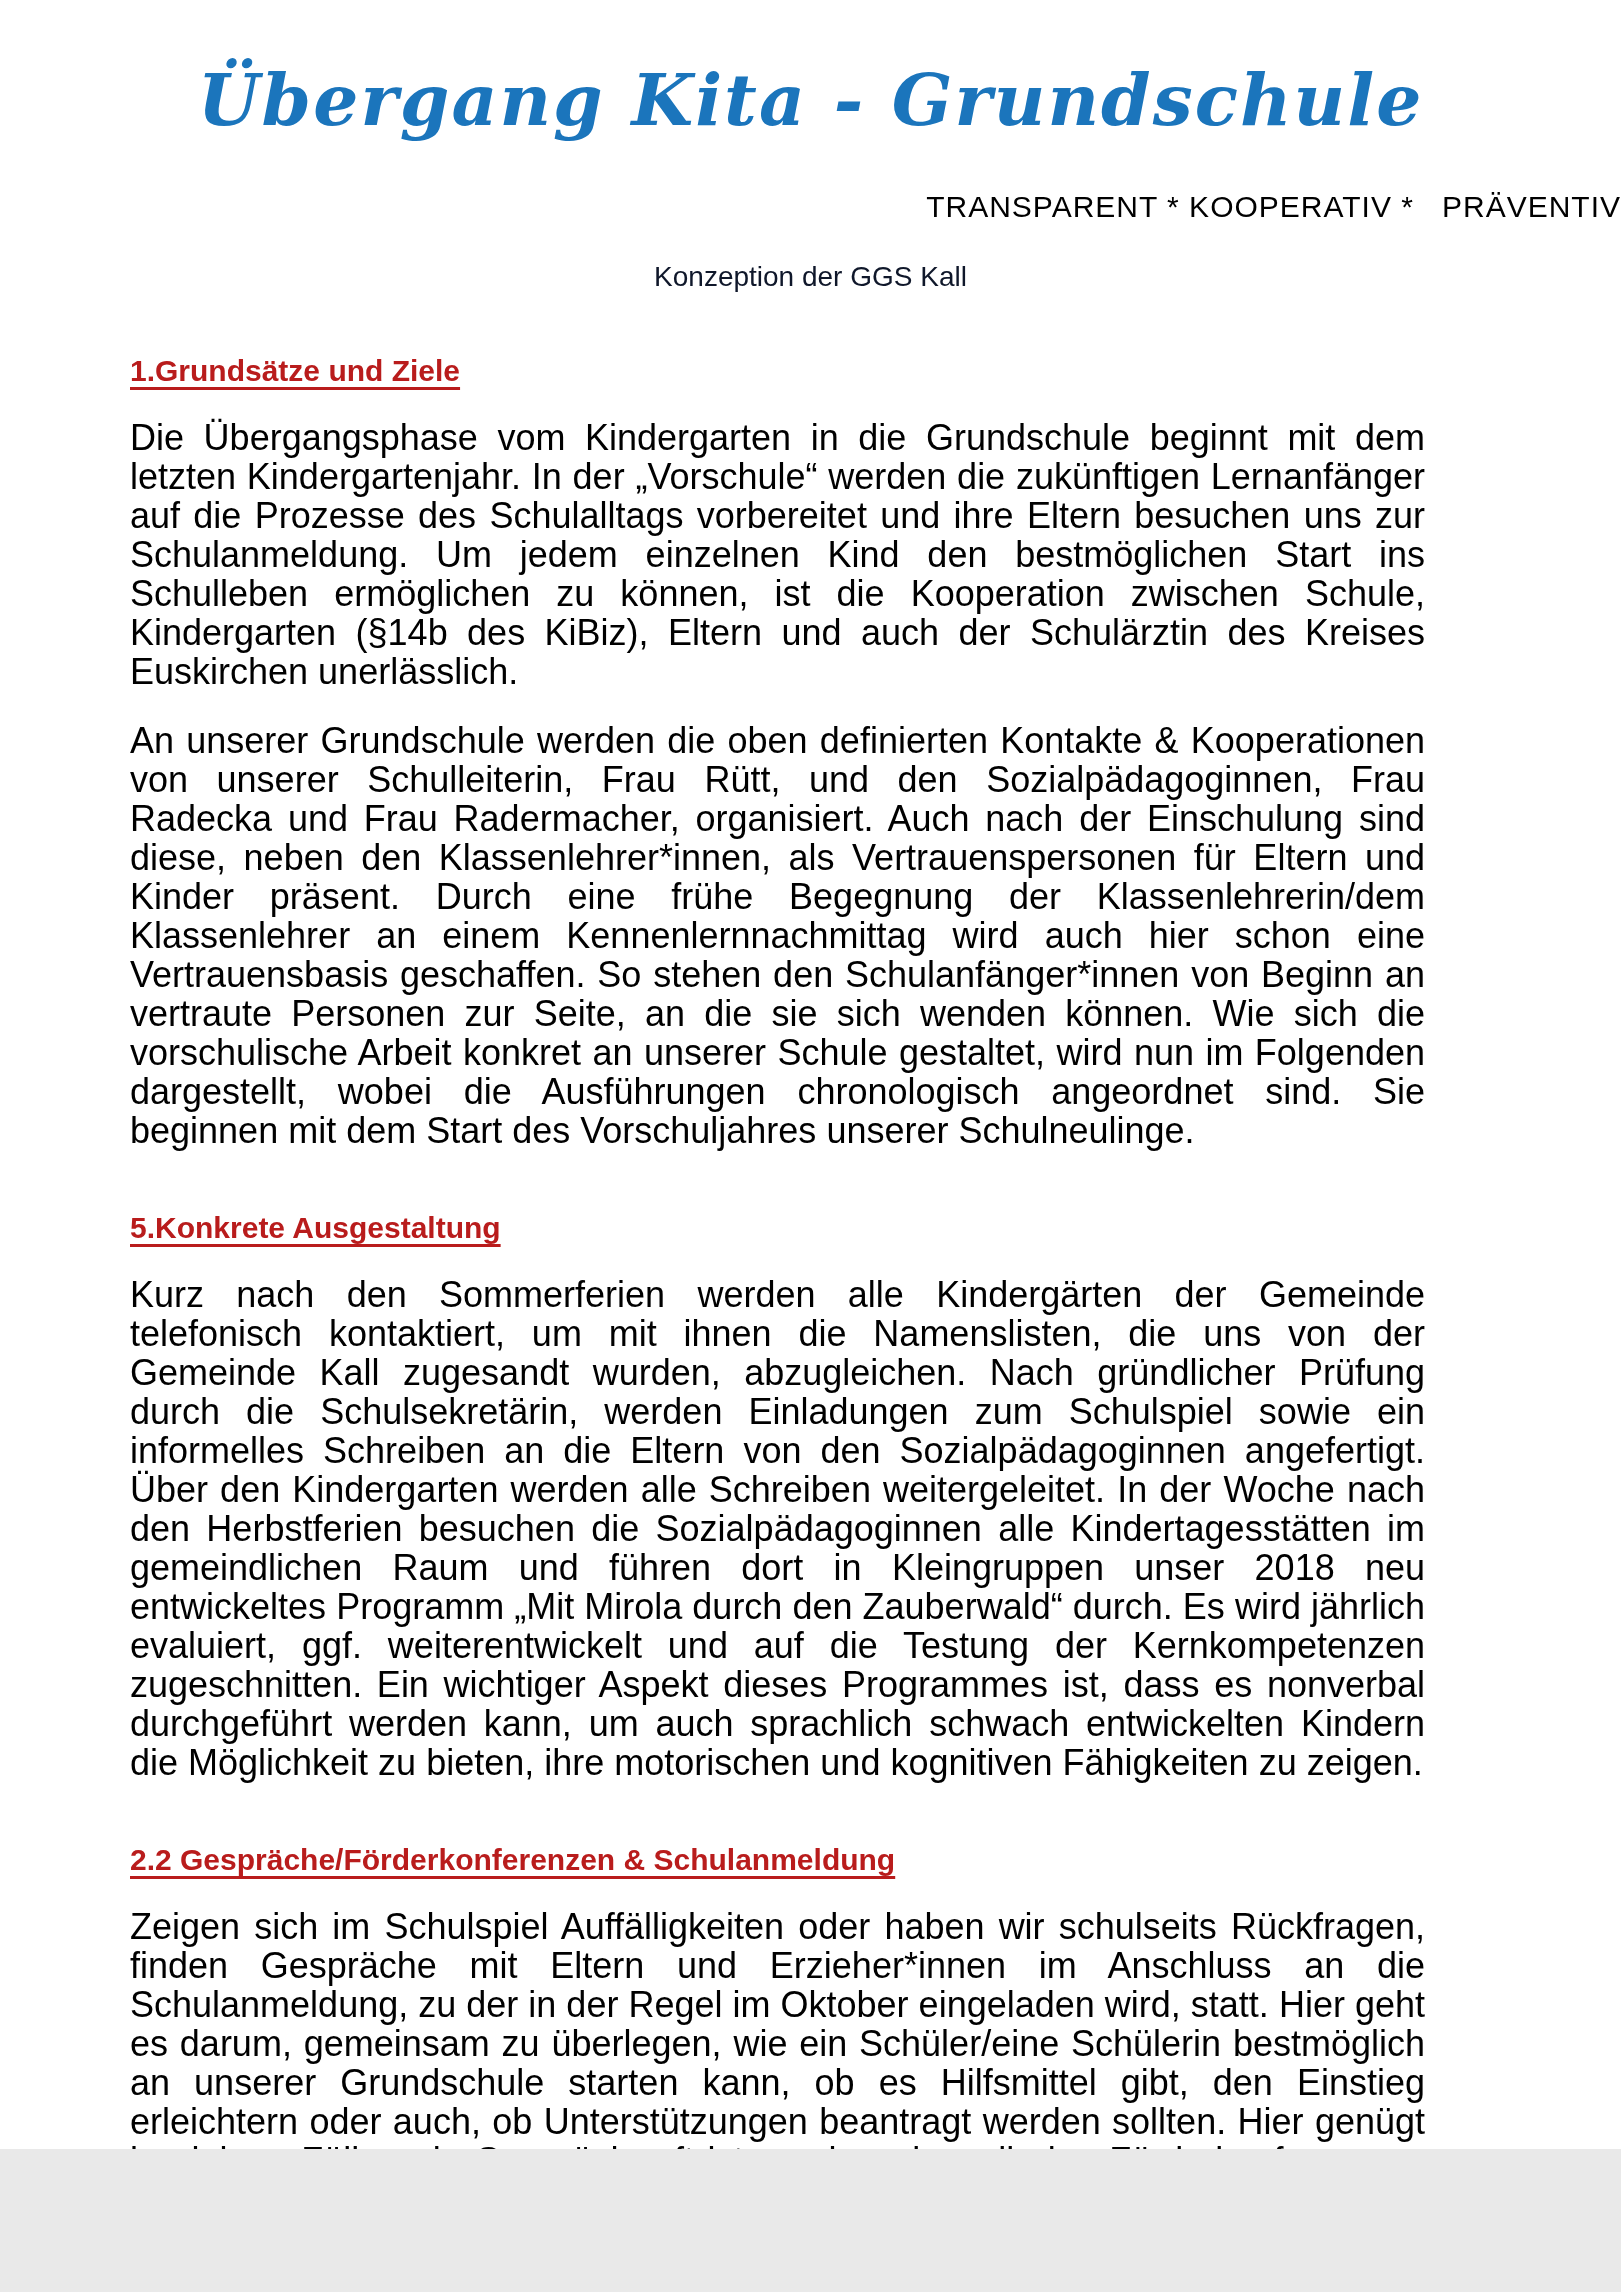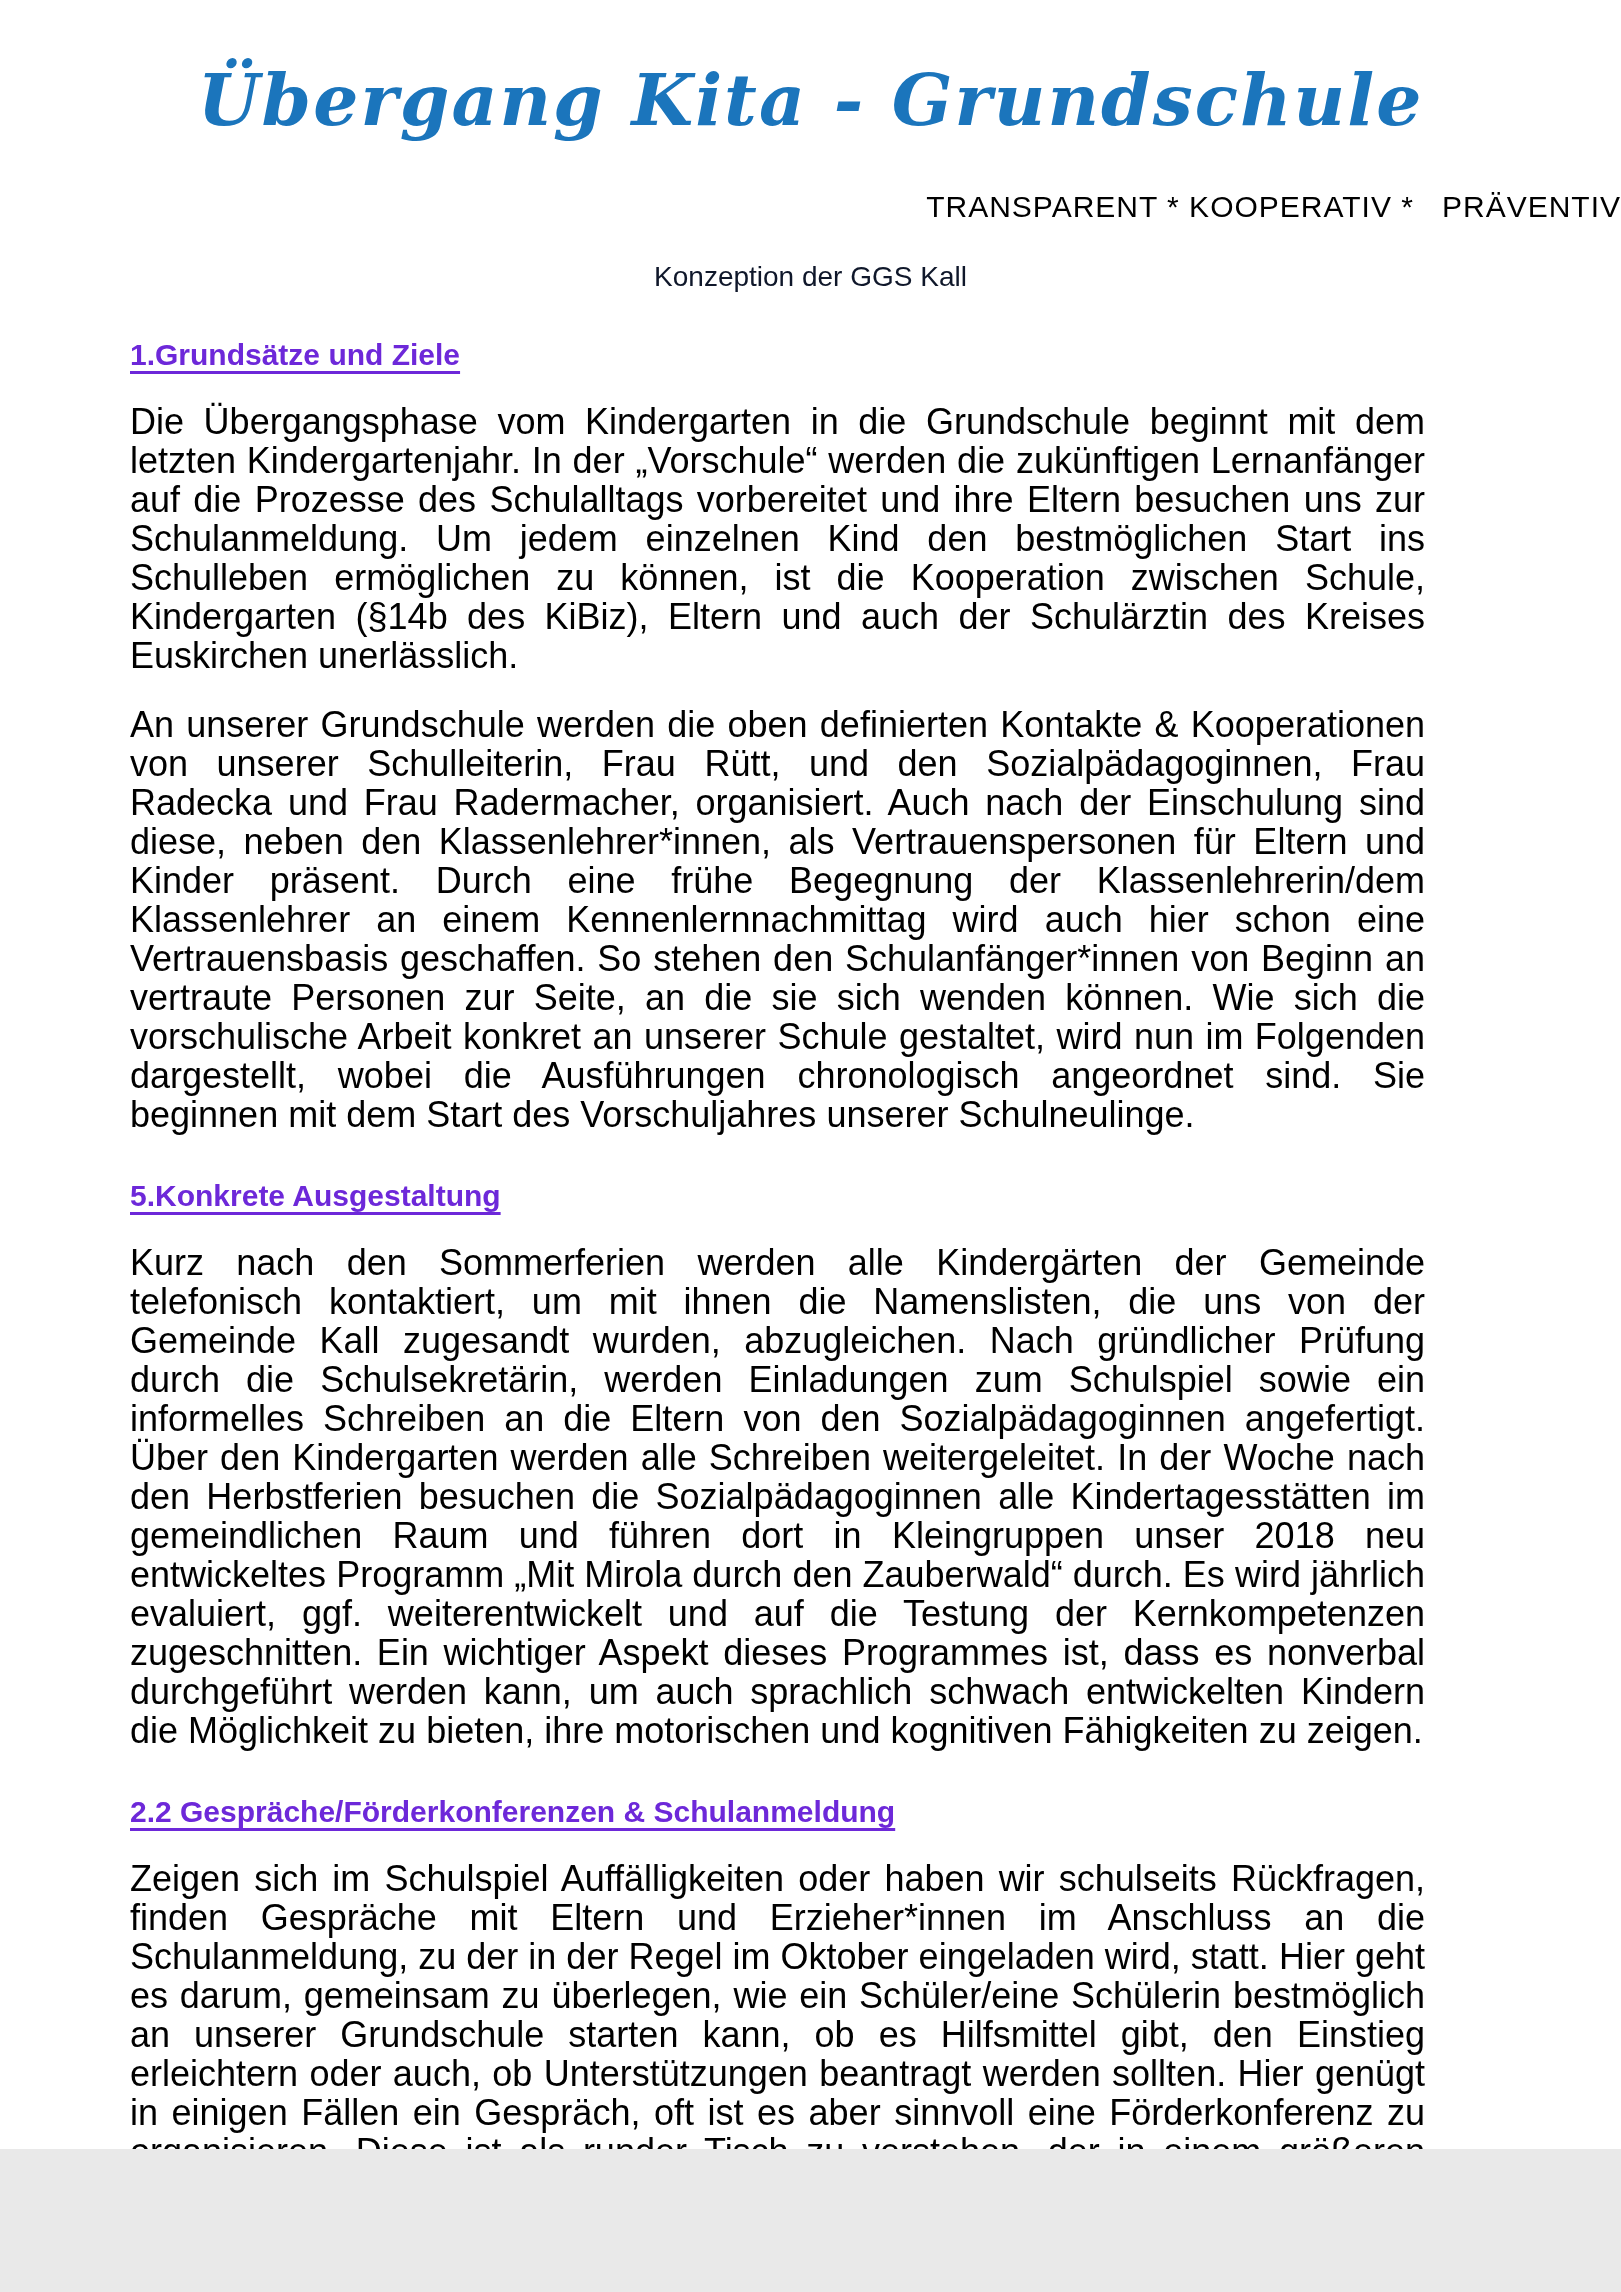--- a/index.html
+++ b/index.html
@@ -46,27 +46,27 @@
     margin-top: 37px;
     font-size: 28px;
     color: #0f172a;
   }
   .doc-body {
     box-sizing: border-box;
     padding-left: 130px;
     padding-right: 196px;
   }
   .section-heading {
-    color: #6d28d9;
+    color: #b91c1c;
     font-size: 30px;
     font-weight: bold;
     text-decoration: underline;
     text-decoration-thickness: 2.9px;
     text-underline-offset: 5.9px;
-    margin: 45px 0 0 0;
+    margin: 61px 0 0 0;
   }
   .doc-paragraph {
     font-size: 36px;
     line-height: 39px;
     text-align: justify;
     margin: 30px 0 0 0;
   }
 </style>
 </head>
 <body>

